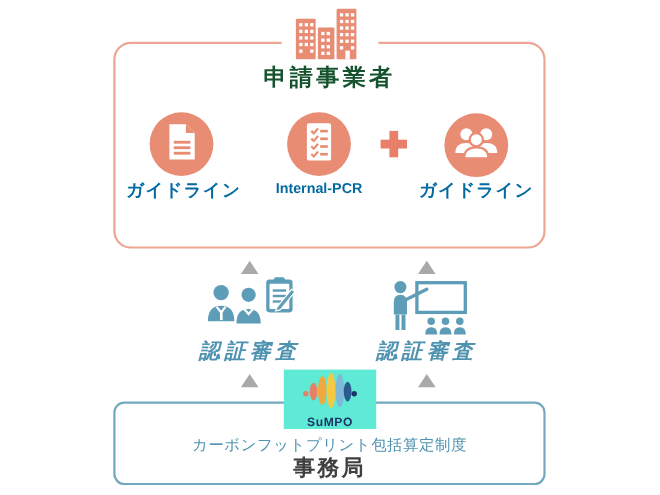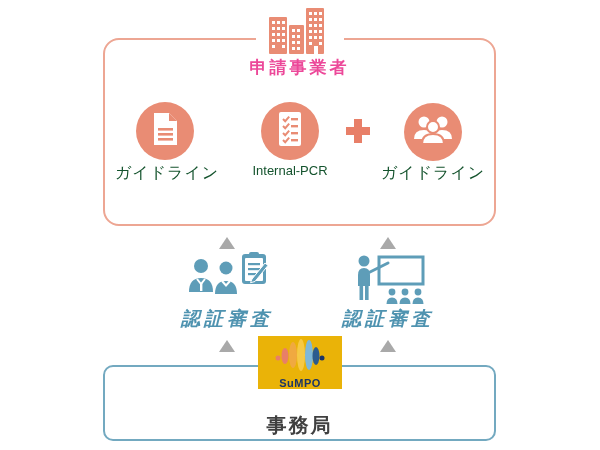--- a/index.html
+++ b/index.html
@@ -11,31 +11,31 @@
   .center{text-align:center;}
 
   
   .applicant-box{
     left:103px;top:38px;width:393px;height:188px;
     border:2px solid #EDA693;border-radius:16px;box-sizing:border-box;
   }
   .buildings-wrap{left:256px;top:4px;width:88px;height:52px;background:#ffffff;
     display:flex;align-items:center;justify-content:center;}
   .applicant-title{left:103px;top:56px;width:393px;
-    color:#ec4899;font-size:17px;font-weight:bold;letter-spacing:3px;}
+    color:#14532d;font-size:21px;font-weight:bold;letter-spacing:3px;}
 
   .icon-circle{width:58px;height:58px;border-radius:50%;background:#E98C74;
     display:flex;align-items:center;justify-content:center;}
   .circle-1{left:136px;top:102px;}
   .circle-2{left:261px;top:102px;}
   .circle-3{left:404px;top:103px;}
   .plus-wrap{left:344px;top:117px;width:28px;height:28px;
     color:#E87F68;font-size:40px;font-weight:bold;line-height:26px;text-align:center;}
 
-  .item-label{color:#14532d;font-size:16px;font-weight:normal;letter-spacing:1px;}
+  .item-label{color:#0369a1;font-size:16px;font-weight:bold;letter-spacing:1px;}
   .label-1{left:102px;top:163px;width:130px;}
   .label-2{left:225px;top:163px;width:130px;font-size:13px;letter-spacing:0;}
   .label-3{left:368px;top:163px;width:130px;}
   .sublabel-2{left:215px;top:185px;width:150px;color:#6F6F6F;font-size:13px;letter-spacing:0.5px;}
 
   
   .up-arrow{width:0;height:0;border-left:8px solid transparent;border-right:8px solid transparent;
     border-bottom:12px solid #A9A9A9;}
   .arrow-a1{left:219px;top:237px;}
   .arrow-a2{left:380px;top:237px;}
@@ -47,21 +47,21 @@
   .training-icon-wrap{left:352px;top:252px;}
   .process-label{color:#4F93B0;font-size:19px;font-weight:bold;letter-spacing:4px;font-style:italic;}
   .process-label-left{left:157px;top:306px;width:140px;}
   .process-label-right{left:318px;top:306px;width:140px;}
 
   
   .office-box{
     left:103px;top:365px;width:393px;height:76px;
     border:2px solid #73A9C0;border-radius:10px;box-sizing:border-box;
   }
-  .logo-wrap{left:258px;top:336px;width:84px;background:#eab308;
+  .logo-wrap{left:258px;top:336px;width:84px;background:#5eead4;
     display:flex;flex-direction:column;align-items:center;}
   .logo-text{color:#1C3566;font-size:11px;font-weight:bold;letter-spacing:0.5px;margin-top:-1px;}
   .office-program{left:113px;top:396px;width:373px;color:#4F93B0;font-size:14px;letter-spacing:0.5px;}
   .office-name{left:113px;top:412px;width:373px;color:#404040;font-size:20px;font-weight:bold;letter-spacing:2px;}
 </style>
 </head>
 <body>
 
 <div id="stage">
 
@@ -241,15 +241,16 @@
         <ellipse cx="19" cy="19" rx="4" ry="13" fill="#F0A940"></ellipse>
         <ellipse cx="27" cy="19" rx="4" ry="16" fill="#F6C945"></ellipse>
         <ellipse cx="35" cy="19" rx="4" ry="15" fill="#7FB8D8"></ellipse>
         <ellipse cx="42" cy="20" rx="3.5" ry="9" fill="#2B5B8E"></ellipse>
         <circle cx="48" cy="22" r="2.5" fill="#1C3566"></circle>
       </svg>
     </span>
     <span class="logo-text">SuMPO</span>
   </div>
 
+  <div class="abs center office-program">カーボンフットプリント包括算定制度</div>
   <div class="abs center office-name">事務局</div>
 
 </div>
 
 </body></html>

